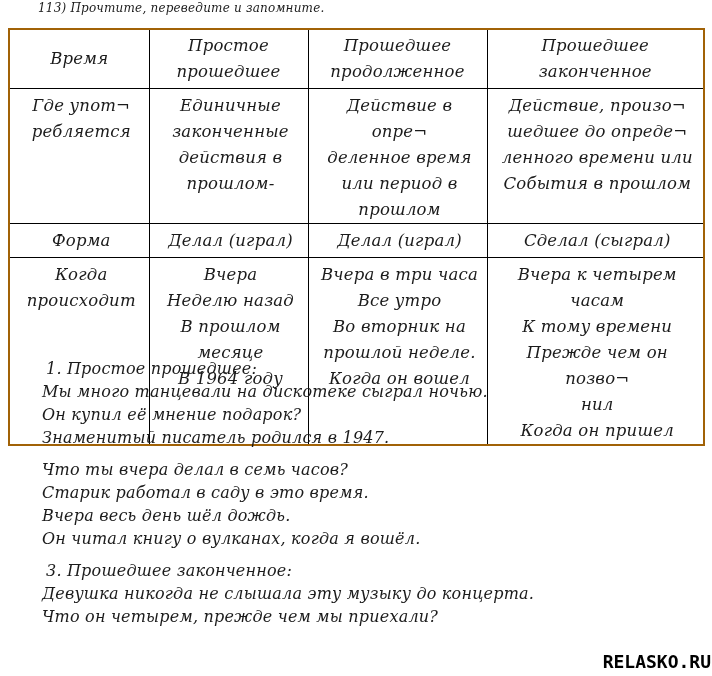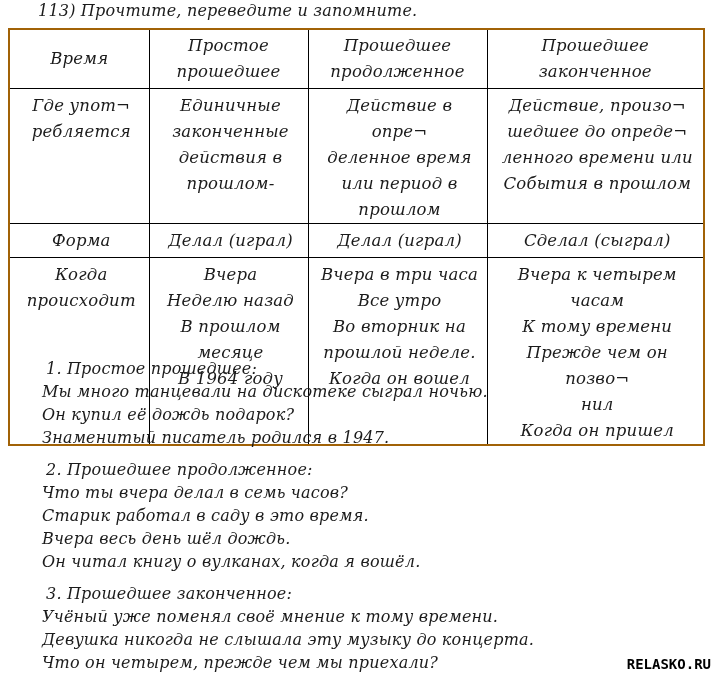--- a/index.html
+++ b/index.html
@@ -3,21 +3,21 @@
 <meta charset="utf-8">
 <style>
   html, body { margin:0; padding:0; background:#ffffff; }
   .page {
     position:relative; width:712px; height:676px; overflow:hidden;
     background:#ffffff; color:#1b1b1b;
     font-family:"DejaVu Serif", serif; font-style:italic;
   }
   .title {
     position:absolute; left:38px; top:1px;
-    font-size:16px; letter-spacing:0.2px; white-space:nowrap;
+    font-size:12px; letter-spacing:0.2px; white-space:nowrap;
   }
   .grammar-table {
     position:absolute; left:8px; top:28px; width:695px;
     border-collapse:collapse; table-layout:fixed;
     border:2px solid #a16207;
   }
   .grammar-table th, .grammar-table td {
     border:1px solid #000; font-weight:normal;
     white-space:pre-line; letter-spacing:0.2px;
     font-size:16.5px; line-height:26px;
@@ -31,21 +31,21 @@
   col.c3 { width:179px; } col.c4 { width:217px; }
 
   .sections { position:absolute; left:36px; top:357px; width:664px; }
   .section { margin:0 0 9px 6px; }
   .sec-heading, .sec-line { font-size:16px; line-height:23px; letter-spacing:0.2px; }
   .sec-heading { padding-left:4px; }
 
   .watermark {
     position:absolute; right:1px; bottom:4px;
     font-family:"DejaVu Sans Mono", monospace; font-style:normal; font-weight:bold;
-    font-size:14px; color:#000;
+    font-size:18px; color:#000;
     text-shadow:-1px 0 #fff, 1px 0 #fff, 0 -1px #fff, 0 1px #fff,
                 -1px -1px #fff, 1px -1px #fff, -1px 1px #fff, 1px 1px #fff;
   }
 </style>
 </head>
 <body>
 
 <div class="page">
 
   <div class="title">113) Прочтите, переведите и запомните.</div>
@@ -111,35 +111,33 @@
 Когда он пришел</td>
       </tr>
     </tbody>
   </table>
 
   <div class="sections">
 
     <div class="section">
       <div class="sec-heading">1. Простое прошедшее:</div>
       <div class="sec-line">Мы много танцевали на дискотеке сыграл ночью.</div>
-      <div class="sec-line">Он купил её дождь подарок?</div>
+      <div class="sec-line">Он купил её мнение подарок?</div>
       <div class="sec-line">Знаменитый писатель родился в 1947.</div>
     </div>
 
     <div class="section">
-      <div class="sec-heading">2. Прошедшее продолженное:</div>
       <div class="sec-line">Что ты вчера делал в семь часов?</div>
       <div class="sec-line">Старик работал в саду в это время.</div>
       <div class="sec-line">Вчера весь день шёл дождь.</div>
       <div class="sec-line">Он читал книгу о вулканах, когда я вошёл.</div>
     </div>
 
     <div class="section">
       <div class="sec-heading">3. Прошедшее законченное:</div>
-      <div class="sec-line">Учёный уже поменял своё мнение к тому времени.</div>
       <div class="sec-line">Девушка никогда не слышала эту музыку до концерта.</div>
       <div class="sec-line">Что он четырем, прежде чем мы приехали?</div>
     </div>
 
   </div>
 
   <div class="watermark">RELASKO.RU</div>
 
 </div>
 

